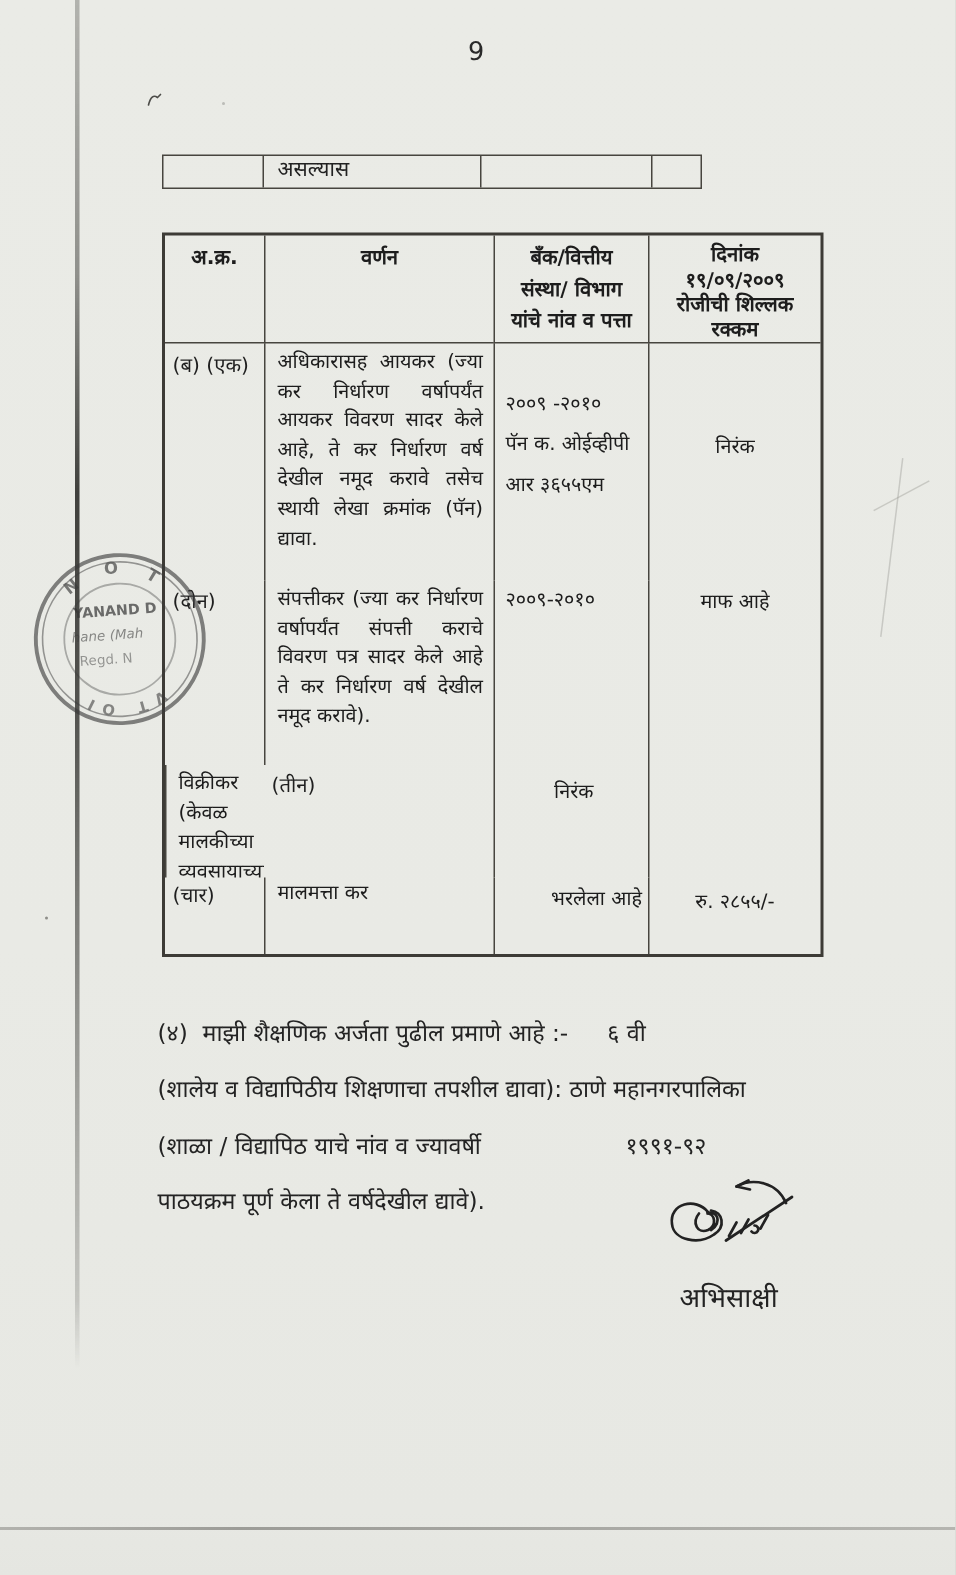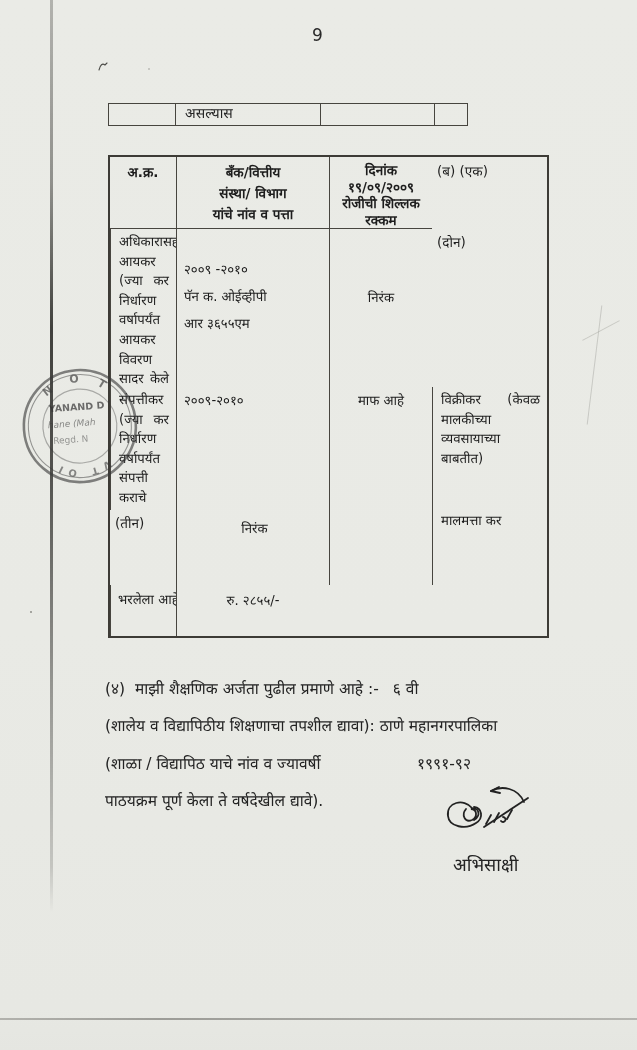--- a/index.html
+++ b/index.html
@@ -62,21 +62,21 @@
   .desc-cell{font-size:13.2px;line-height:19.6px;text-align:justify;padding:3px 7px 0 8px;color:#1c1c1c;}
   .bank-cell{font-size:13.2px;padding:4px 4px 0 7px;color:#1c1c1c;}
   .bank-cell .bline{line-height:19px;margin-bottom:8px;white-space:nowrap;}
   .bal-cell{font-size:13.2px;text-align:center;padding-top:4px;color:#1c1c1c;white-space:nowrap;}
   .pt6{padding-top:5px;} .pt4{padding-top:4px;} .pt2{padding-top:2px;}
   .pt32{padding-top:31px;} .pt60{padding-top:59px;} .pt8c{padding-top:9px;text-align:center;}
   .pt4c{padding-top:5px;text-align:right;}
 
   
   .fline{position:absolute;left:105px;font-size:15.5px;color:#232323;white-space:pre-wrap;}
-  .fvalue{margin-left:14px;}
+  .fvalue{margin-left:26px;}
   .fyear{position:absolute;left:312px;top:0;}
 
   .attestation{position:absolute;left:453px;top:852px;font-size:18px;color:#232323;}
 
   .sig-svg{position:absolute;left:436px;top:780px;}
   .stamp-svg{position:absolute;left:14px;top:360px;opacity:0.82;transform:rotate(-4deg);}
   .penmark-svg{position:absolute;left:96px;top:58px;}
 </style>
 </head>
 <body>
@@ -103,20 +103,23 @@
     <div class="c bl"></div>
     <div class="c bl"></div>
   </div>
 
   <div class="main-table">
 
     <div class="c hb hcell">
       <div class="hline">अ.क्र.</div>
     </div>
     <div class="c bl hb hcell">
+      <div class="hline">वर्णन</div>
+    </div>
+    <div class="c bl hb hcell">
       <div class="hline">बँक/वित्तीय</div>
       <div class="hline">संस्था/ विभाग</div>
       <div class="hline">यांचे नांव व पत्ता</div>
     </div>
     <div class="c bl hb hcell">
       <div class="hline4">दिनांक</div>
       <div class="hline4">१९/०९/२००९</div>
       <div class="hline4">रोजीची शिल्लक</div>
       <div class="hline4">रक्कम</div>
     </div>
@@ -137,20 +140,21 @@
     </div>
     <div class="c bl bal-cell pt4">माफ आहे</div>
 
     <div class="c bl desc-cell">विक्रीकर (केवळ मालकीच्या व्यवसायाच्या बाबतीत)</div>
     <div class="c sr-cell pt4">(तीन)</div>
     <div class="c bl bank-cell pt8c">
       <div class="bline">निरंक</div>
     </div>
     <div class="c bl bal-cell"></div>
 
+    <div class="c sr-cell pt2">(चार)</div>
     <div class="c bl desc-cell" style="padding-top:1px;">मालमत्ता कर</div>
     <div class="c bl bank-cell pt4c">
       <div class="bline">भरलेला आहे</div>
     </div>
     <div class="c bl bal-cell" style="padding-top:6px;">रु. २८५५/-</div>
   </div>
 
   <svg class="stamp-svg" width="134" height="136" viewBox="0 0 134 136">
     <g stroke="#3a3a3a" fill="none">
       <circle cx="66" cy="66" r="56" stroke-width="2.6" opacity="0.75"></circle>

